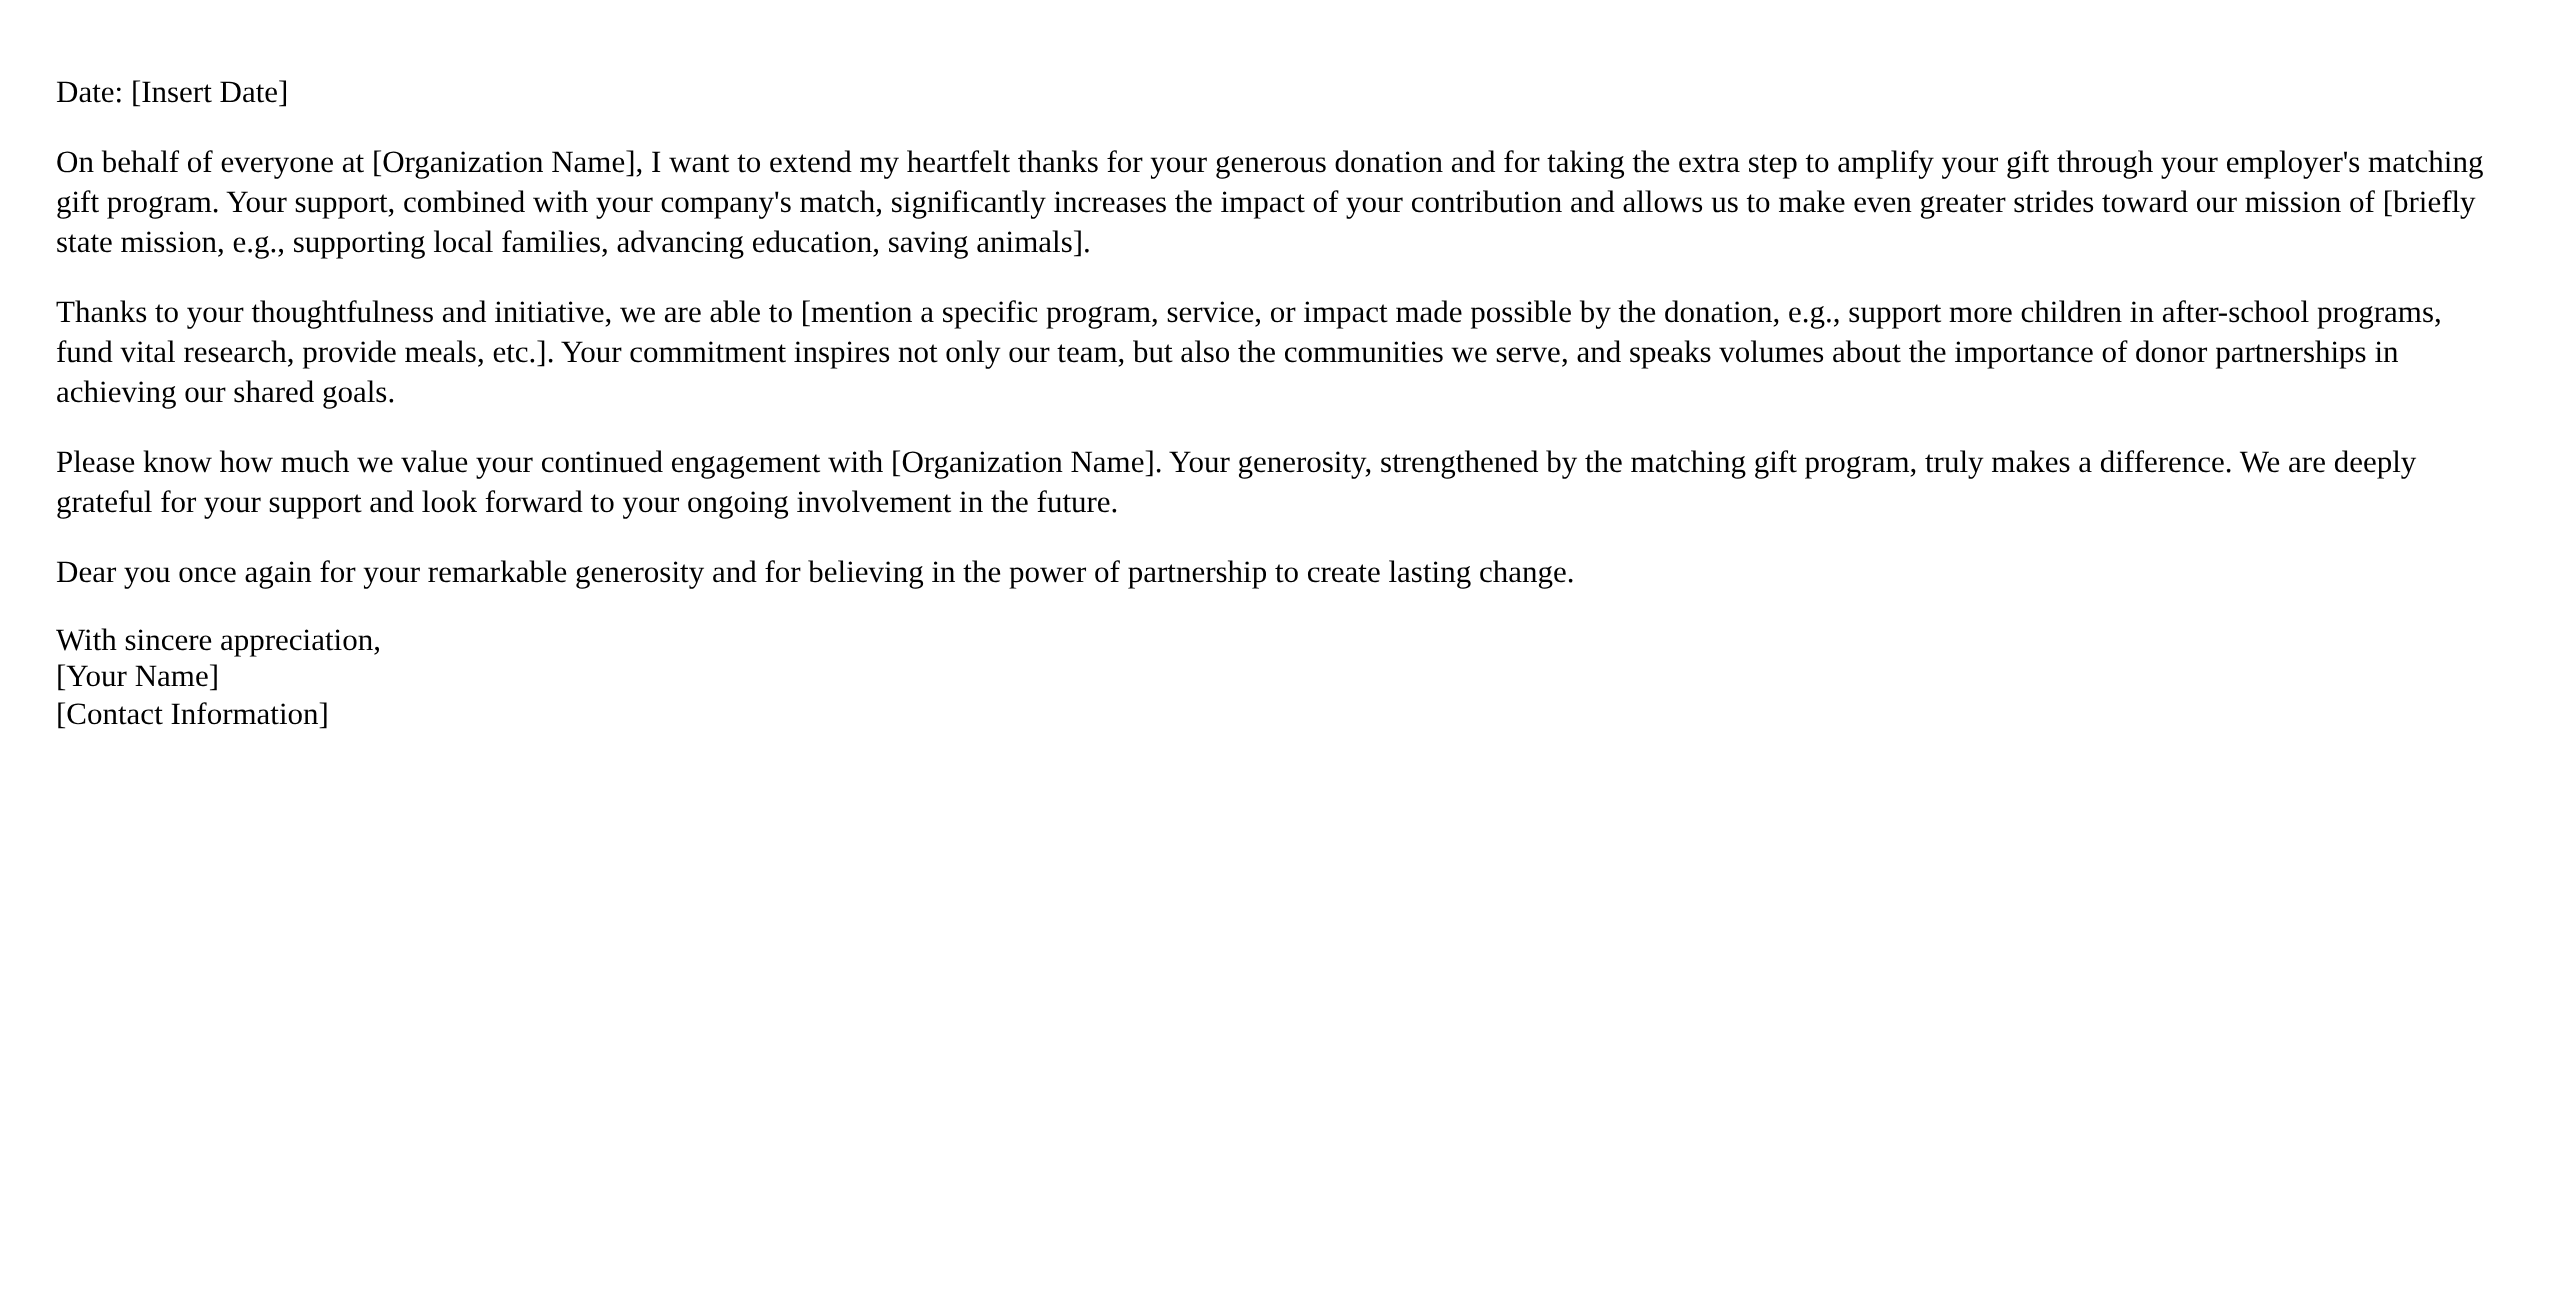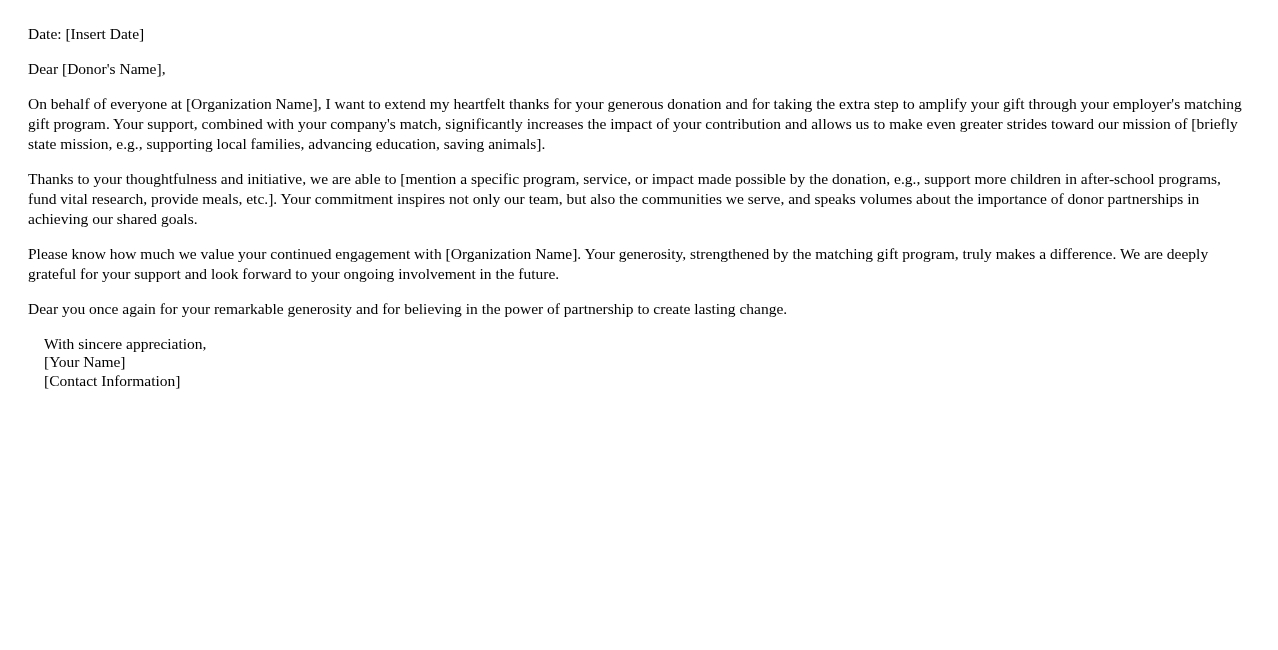--- a/index.html
+++ b/index.html
@@ -10,50 +10,49 @@
   body {
     width: 1278px;
     height: 650px;
     font-family: "Liberation Serif", "DejaVu Serif", serif;
     color: #000000;
     overflow: hidden;
   }
   .letter {
     position: absolute;
     left: 28px;
-    top: 24px;
+    top: 37px;
     width: 1222px;
   }
   .para {
     font-size: 15.5px;
     line-height: 1.29;
     margin: 0 0 15px 0;
     text-align: left;
   }
   .para:last-child {
     margin-bottom: 0;
   }
   .closing {
     font-size: 15.5px;
     line-height: 1.2;
-    margin: 16px;
+    margin: 0;
   }
   .closing div {
     margin: 0;
     padding: 0;
   }
 </style>
 </head>
 <body>
 
 <div class="letter">
 
   <p class="para">Date: [Insert Date]</p>
 
-  <p class="para">Dear [Donor's Name],</p>
 
   <p class="para">On behalf of everyone at [Organization Name], I want to extend my heartfelt thanks for your generous donation and for taking the extra step to amplify your gift through your employer's matching gift program. Your support, combined with your company's match, significantly increases the impact of your contribution and allows us to make even greater strides toward our mission of [briefly state mission, e.g., supporting local families, advancing education, saving animals].</p>
 
   <p class="para">Thanks to your thoughtfulness and initiative, we are able to [mention a specific program, service, or impact made possible by the donation, e.g., support more children in after-school programs, fund vital research, provide meals, etc.]. Your commitment inspires not only our team, but also the communities we serve, and speaks volumes about the importance of donor partnerships in achieving our shared goals.</p>
 
   <p class="para">Please know how much we value your continued engagement with [Organization Name]. Your generosity, strengthened by the matching gift program, truly makes a difference. We are deeply grateful for your support and look forward to your ongoing involvement in the future.</p>
 
   <p class="para">Dear you once again for your remarkable generosity and for believing in the power of partnership to create lasting change.</p>
 
   <div class="closing">

